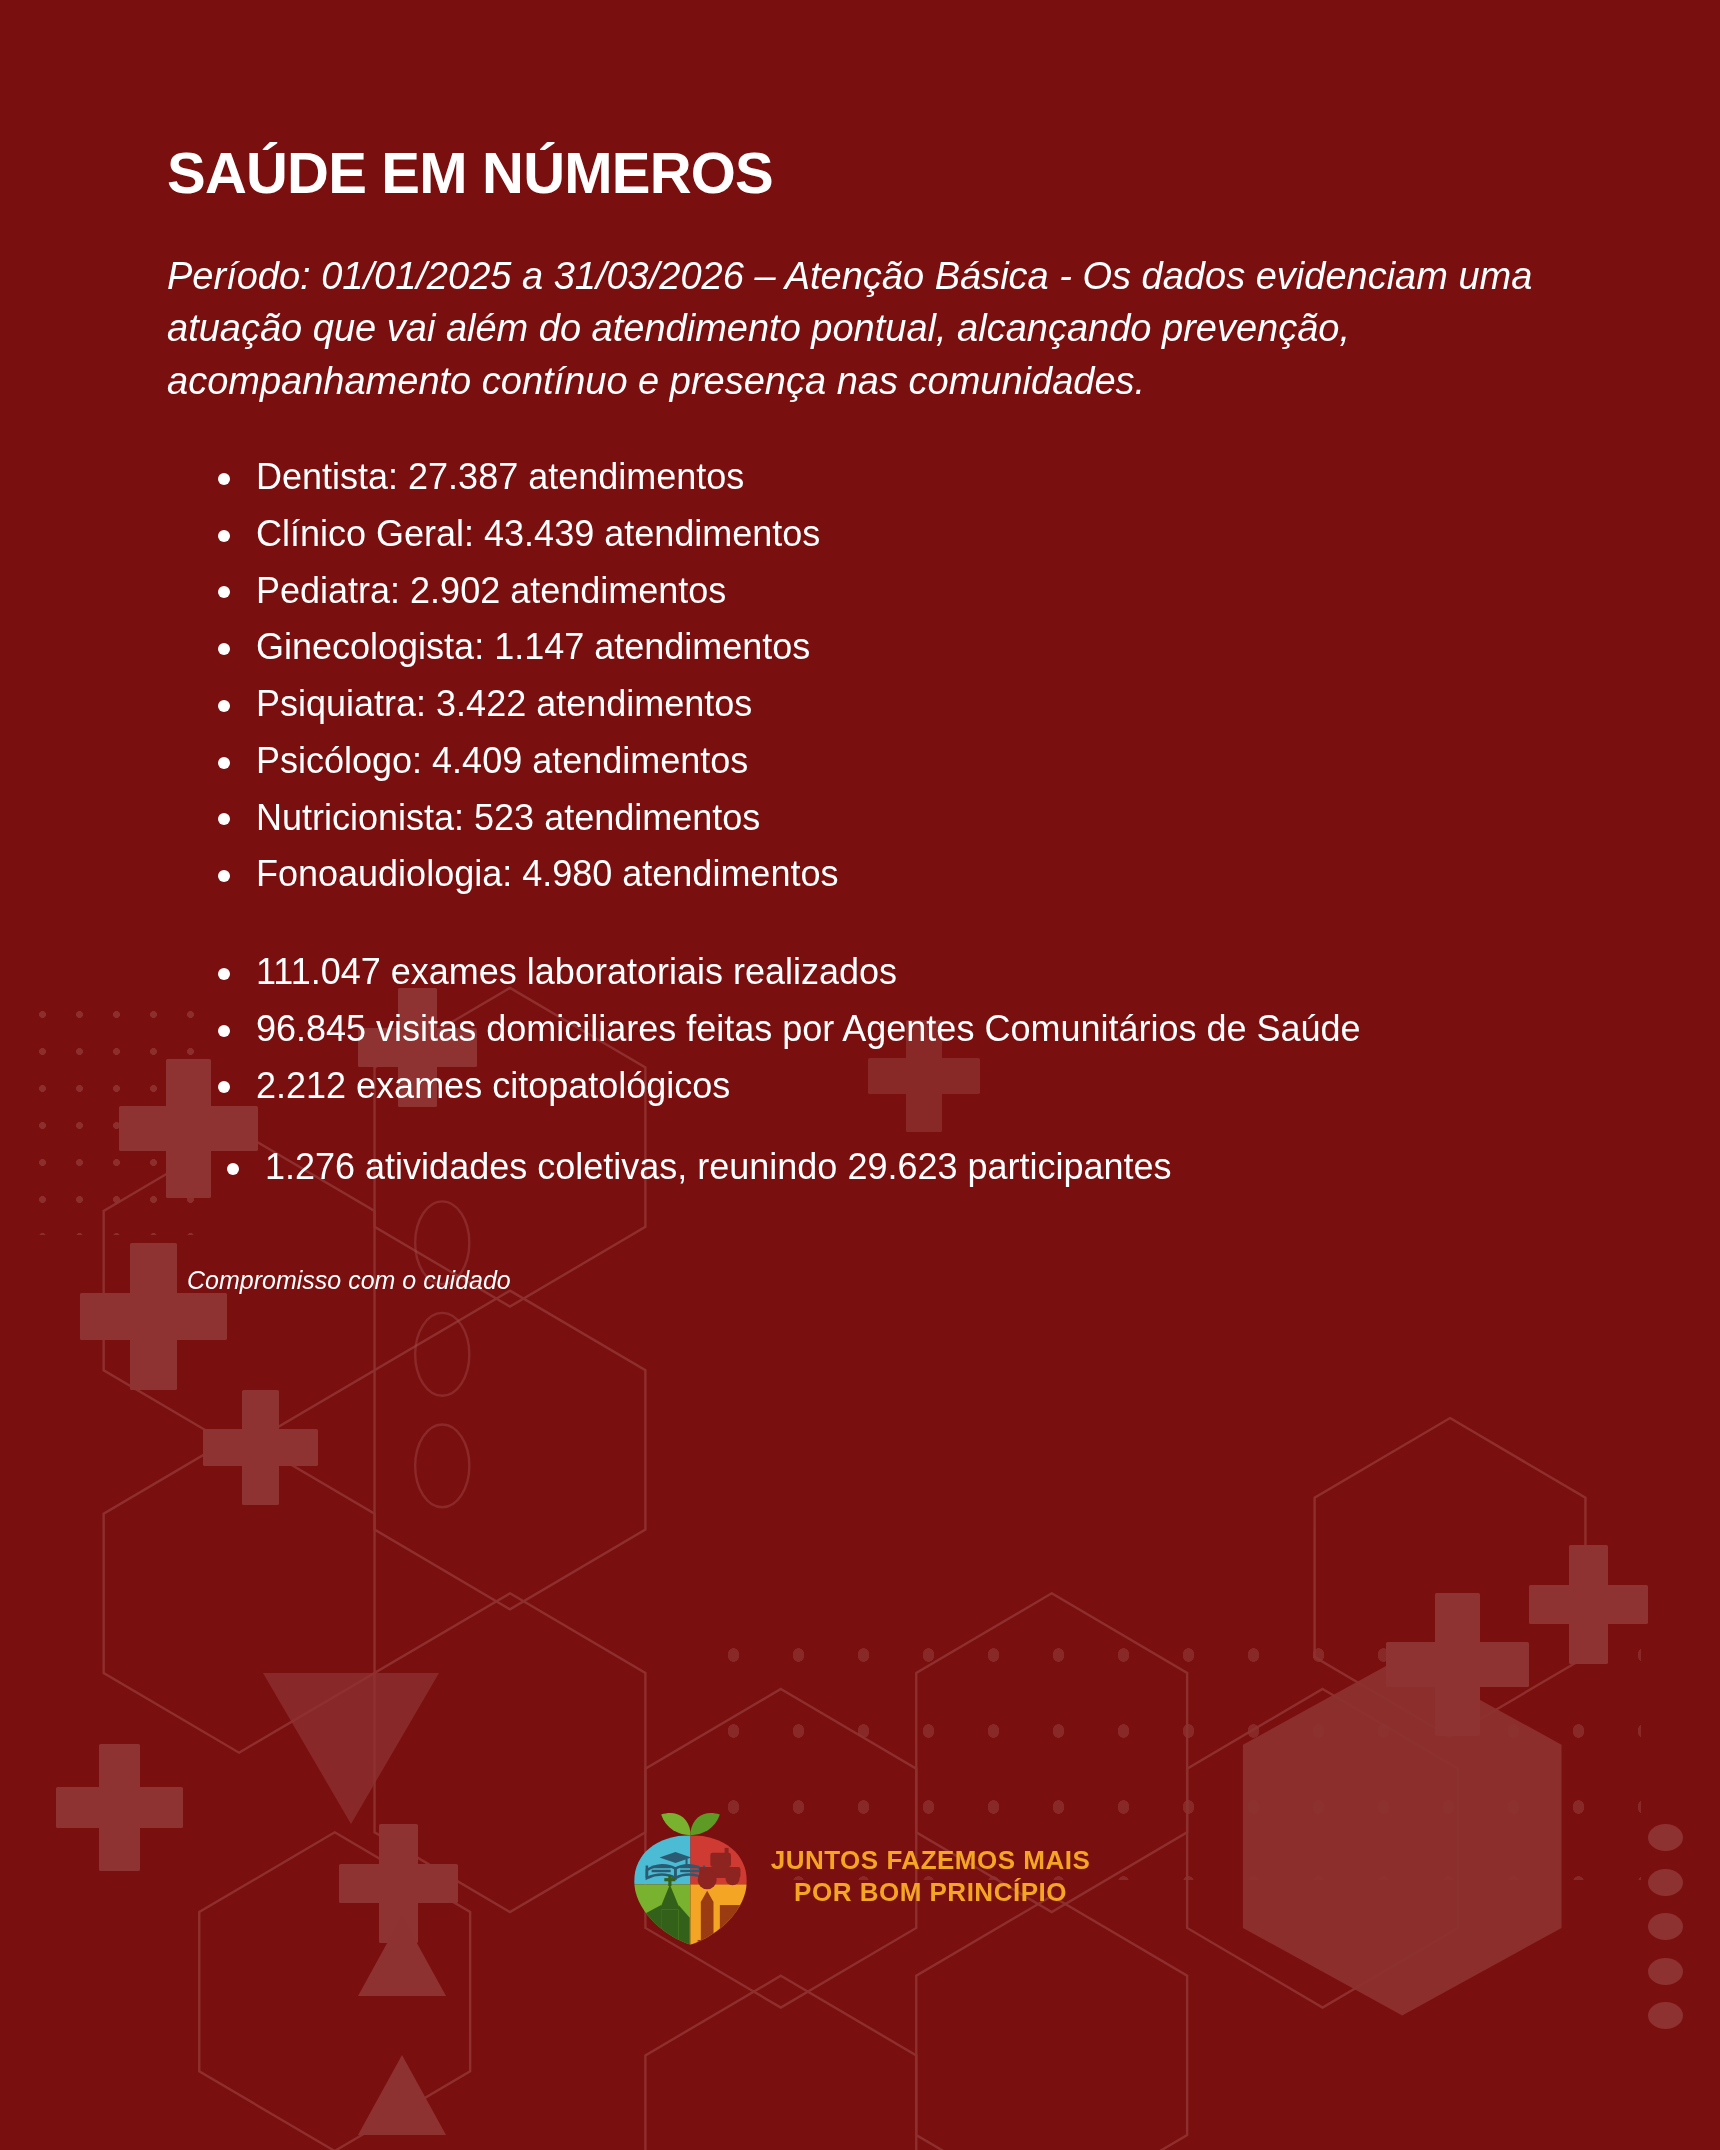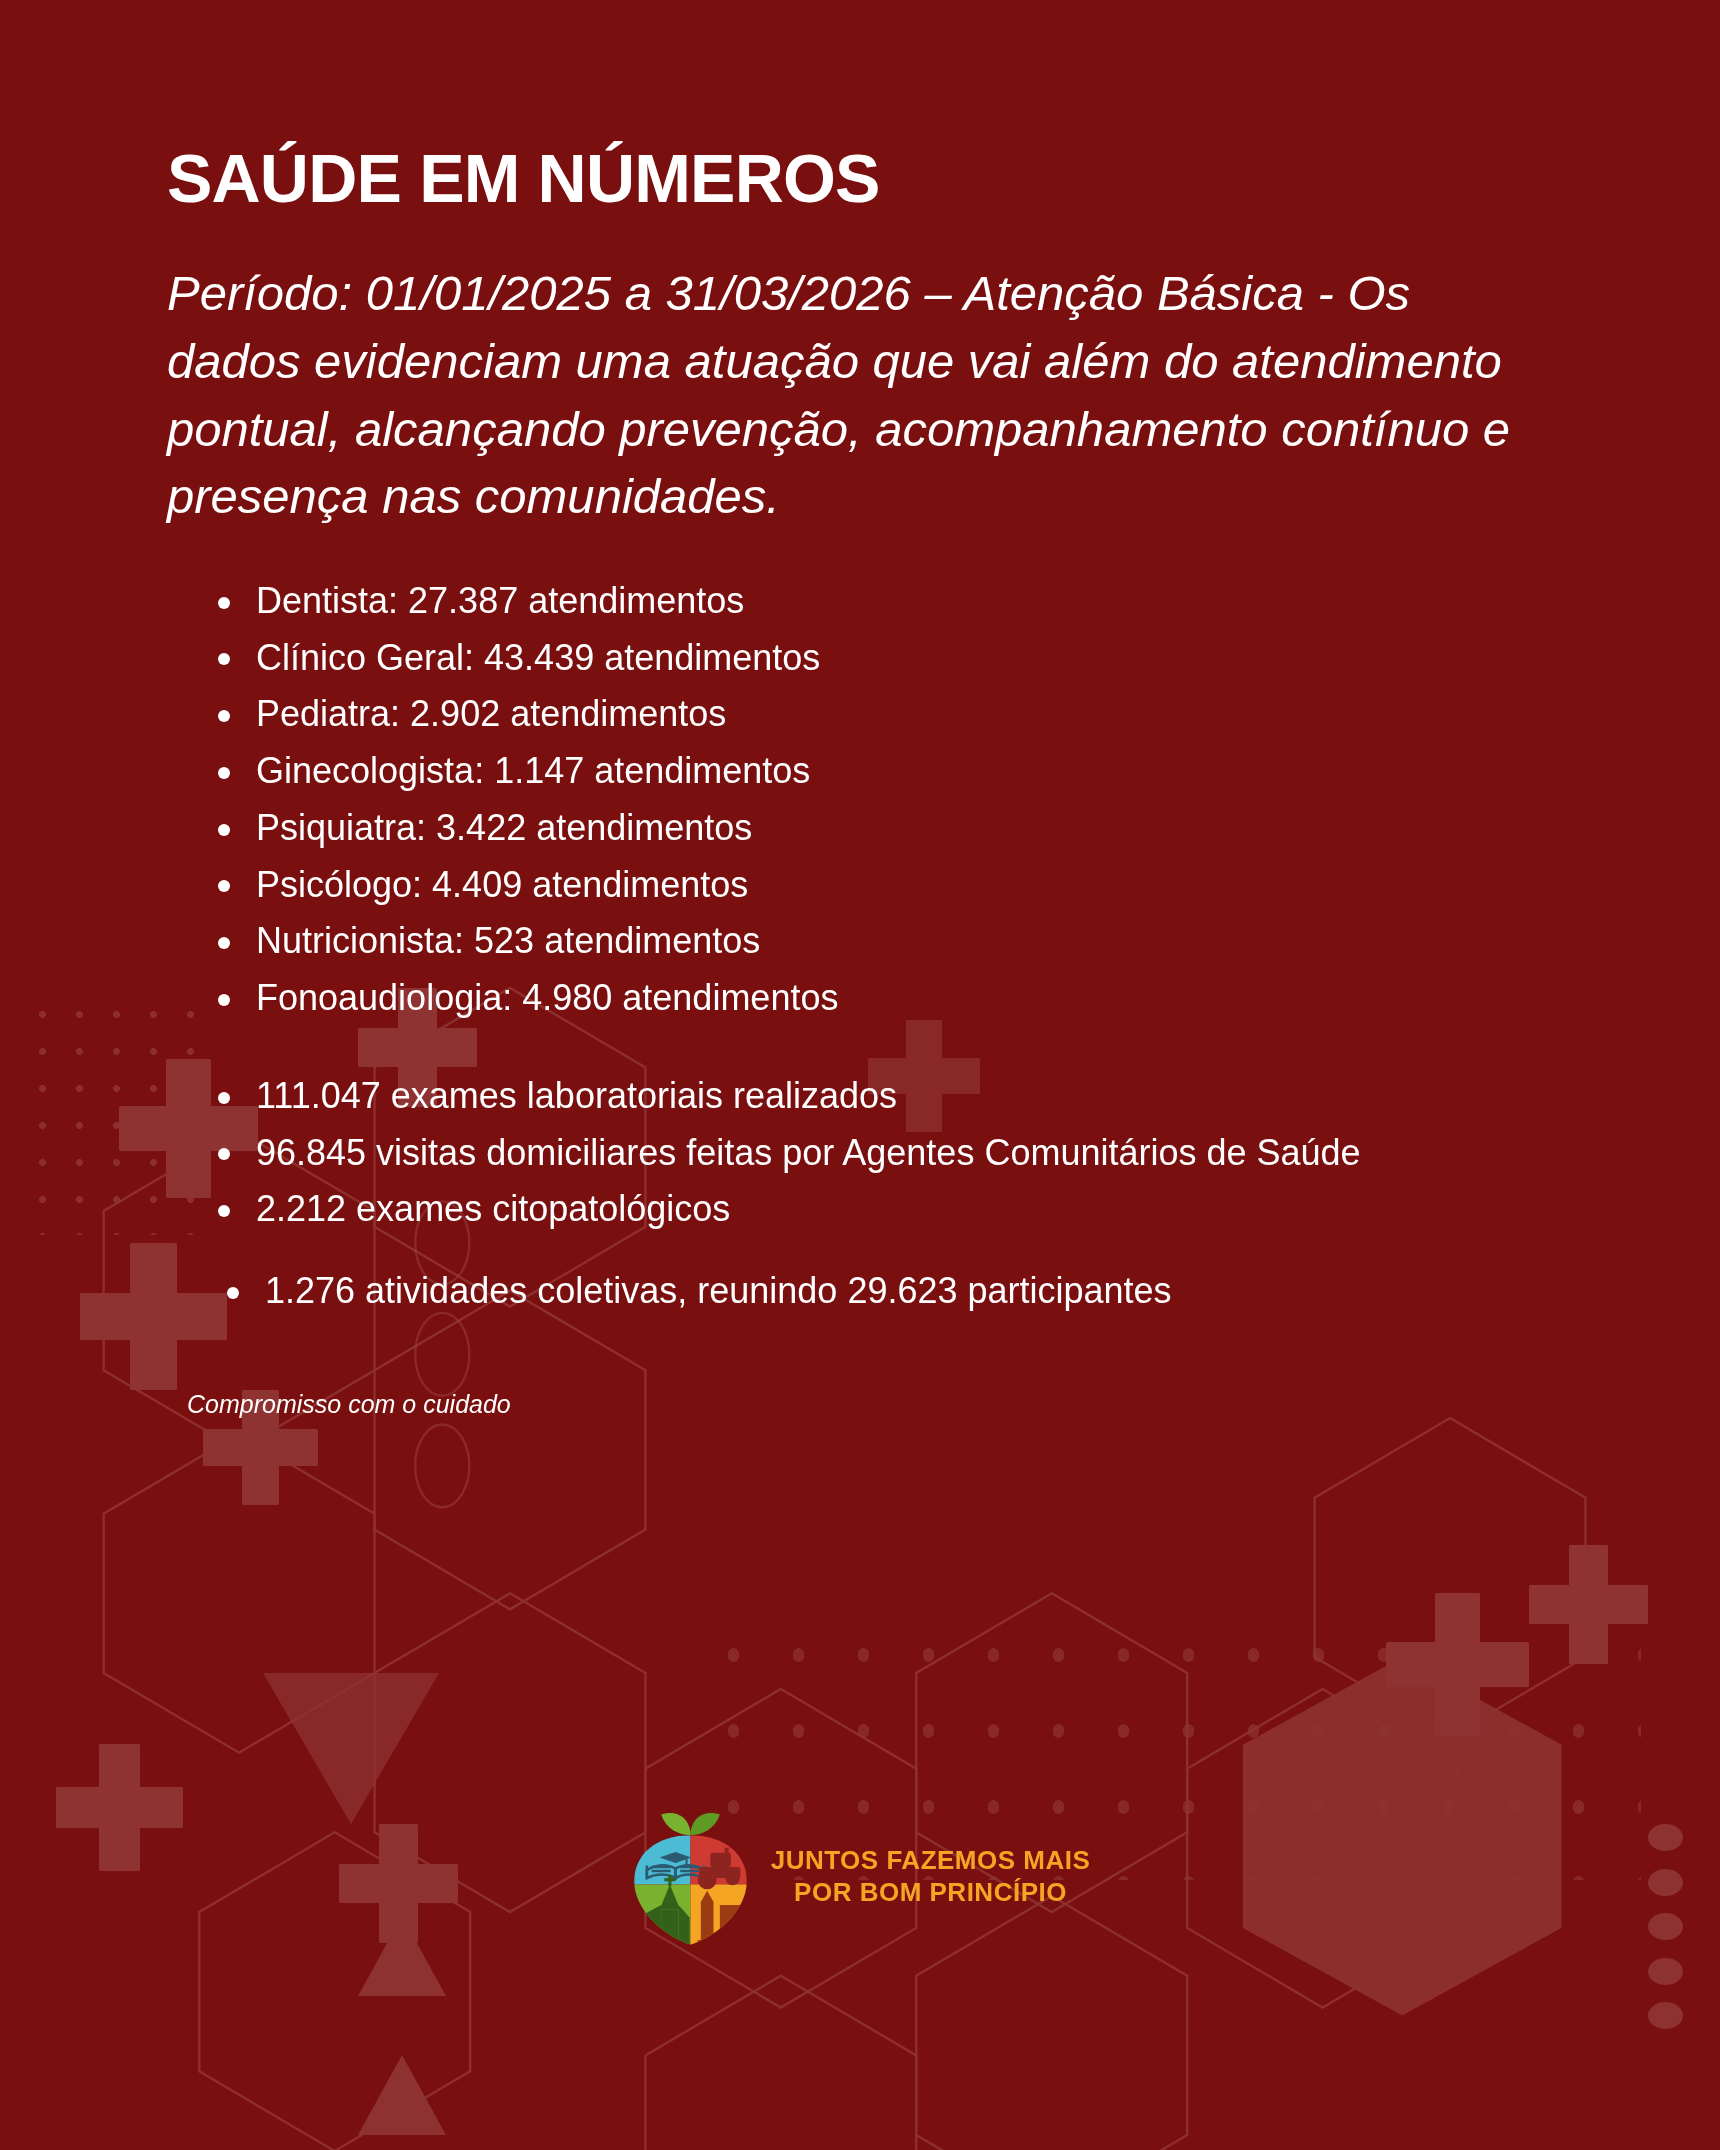--- a/index.html
+++ b/index.html
@@ -56,29 +56,29 @@
   .tri { position:absolute; width:0; height:0;
          border-left:0 solid transparent; border-right:0 solid transparent;
          border-bottom:0 solid #8d3230; }
 
   
   .content {
     position:relative; z-index:5;
     padding:143px 167px 0 167px;
   }
   h1 {
-    font-size:68px; font-weight:bold;
+    font-size:58px; font-weight:bold;
     letter-spacing:-0.8px;
     color:#ffffff;
     line-height:1.05;
     font-stretch:condensed;
     margin-bottom:46px;
   }
   .intro {
-    font-size:49px; font-style:italic; color:#ffffff;
+    font-size:38px; font-style:italic; color:#ffffff;
     line-height:1.38; max-width:1402px;
     margin-bottom:49px;
   }
 
   ul.stats { list-style:none; margin:0 0 0 40px; padding:0; }
   ul.stats li {
     position:relative;
     font-size:36px; color:#ffffff; line-height:1.16;
     padding-left:49px; margin-bottom:15px;
     max-width:1306px;

